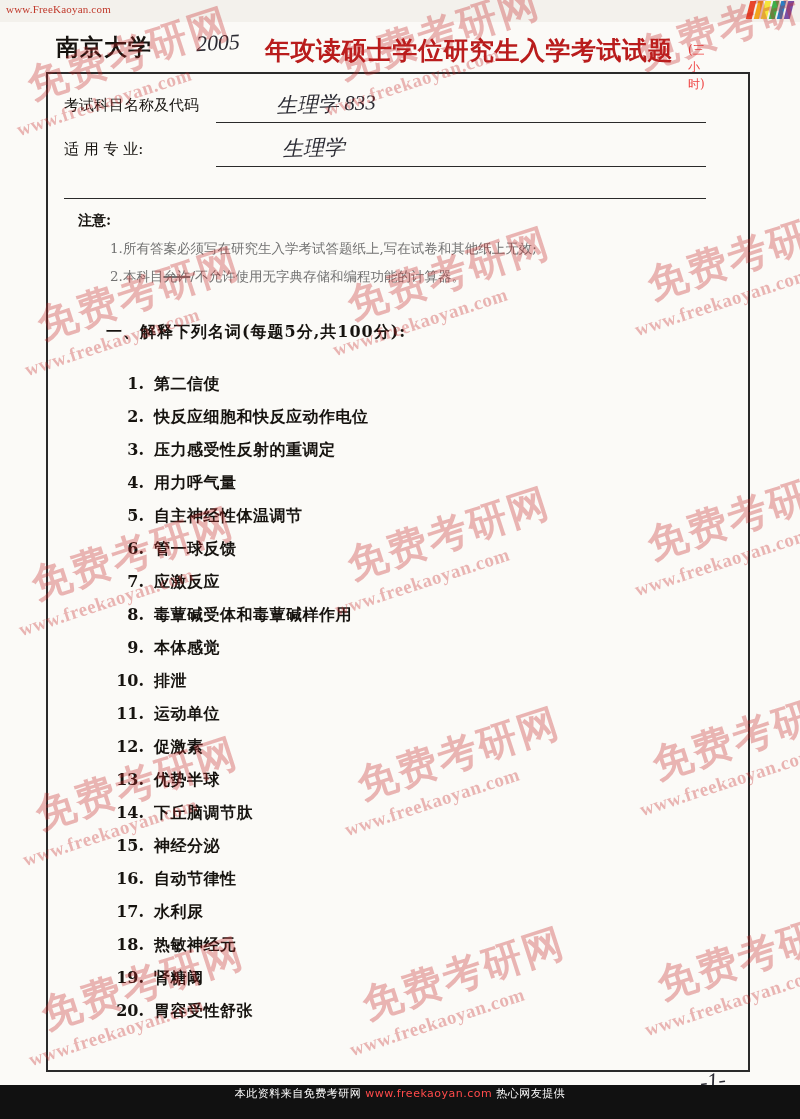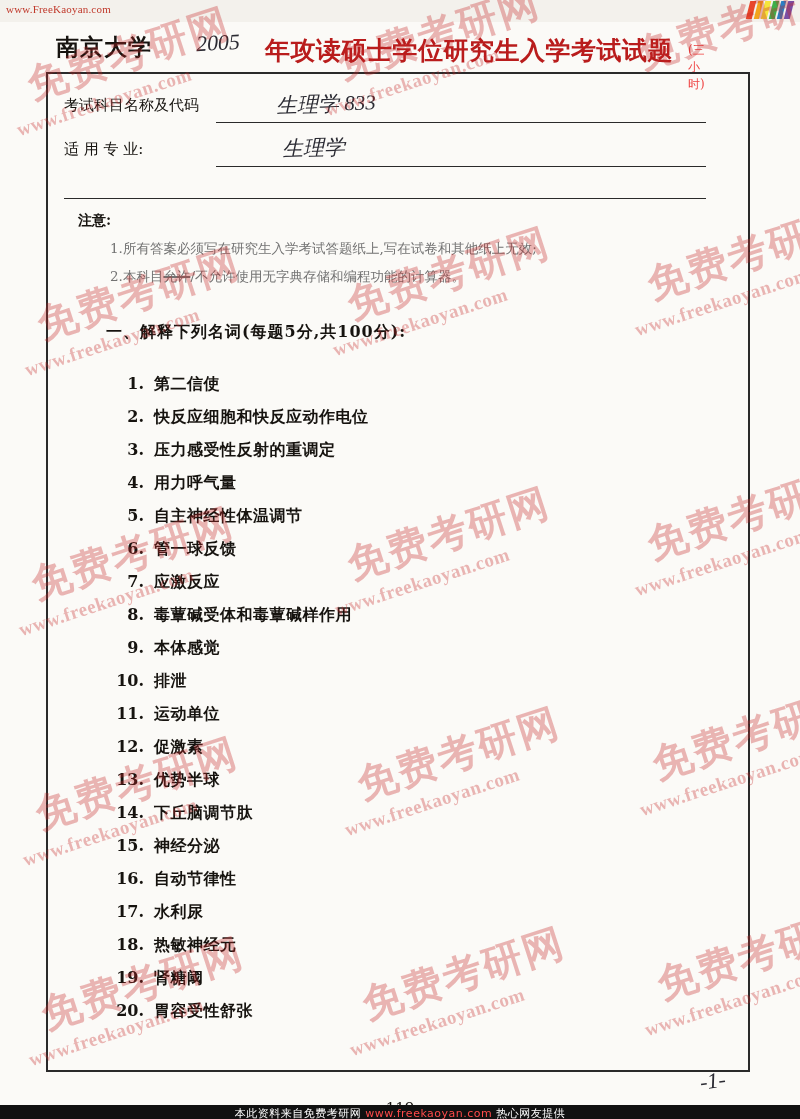--- a/index.html
+++ b/index.html
@@ -206,21 +206,21 @@
     font-size: 22px;
     font-style: italic;
     color: #2b2b33;
     transform: rotate(-8deg);
   }
   .bottom-banner {
     position: absolute;
     left: 0;
     bottom: 0;
     width: 800px;
-    height: 14px;
+    height: 34px;
     background: #111;
     color: #fff;
     font-size: 11px;
     text-align: center;
     line-height: 18px;
     font-family: "DejaVu Sans", sans-serif;
     letter-spacing: 0.5px;
   }
   .bottom-banner .red { color: #ff4b4b; }
 

